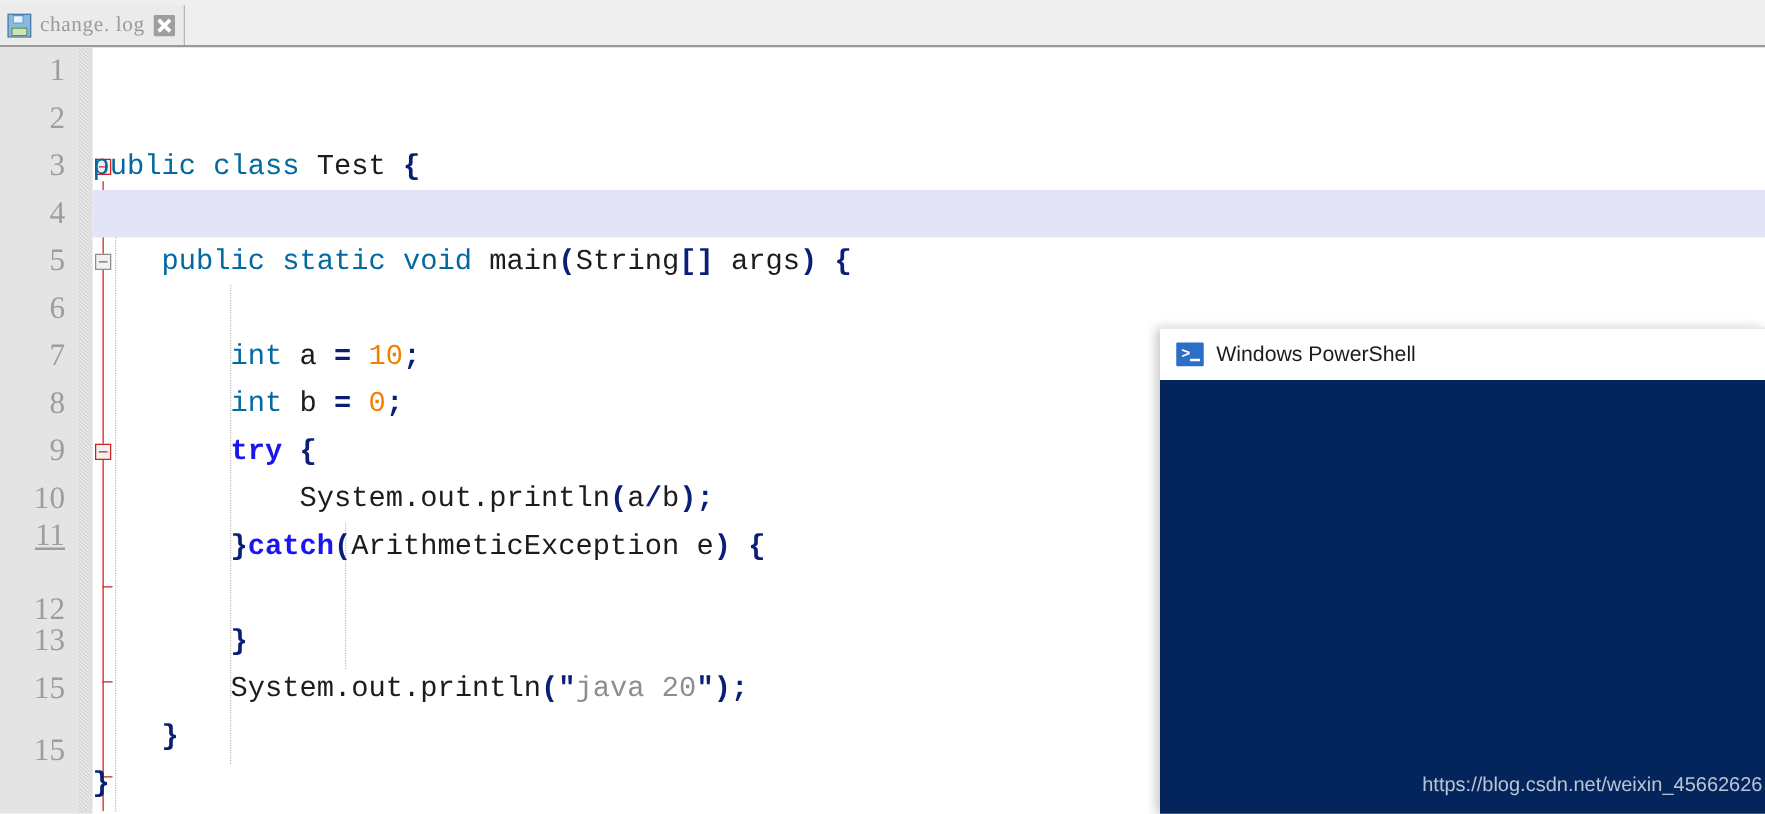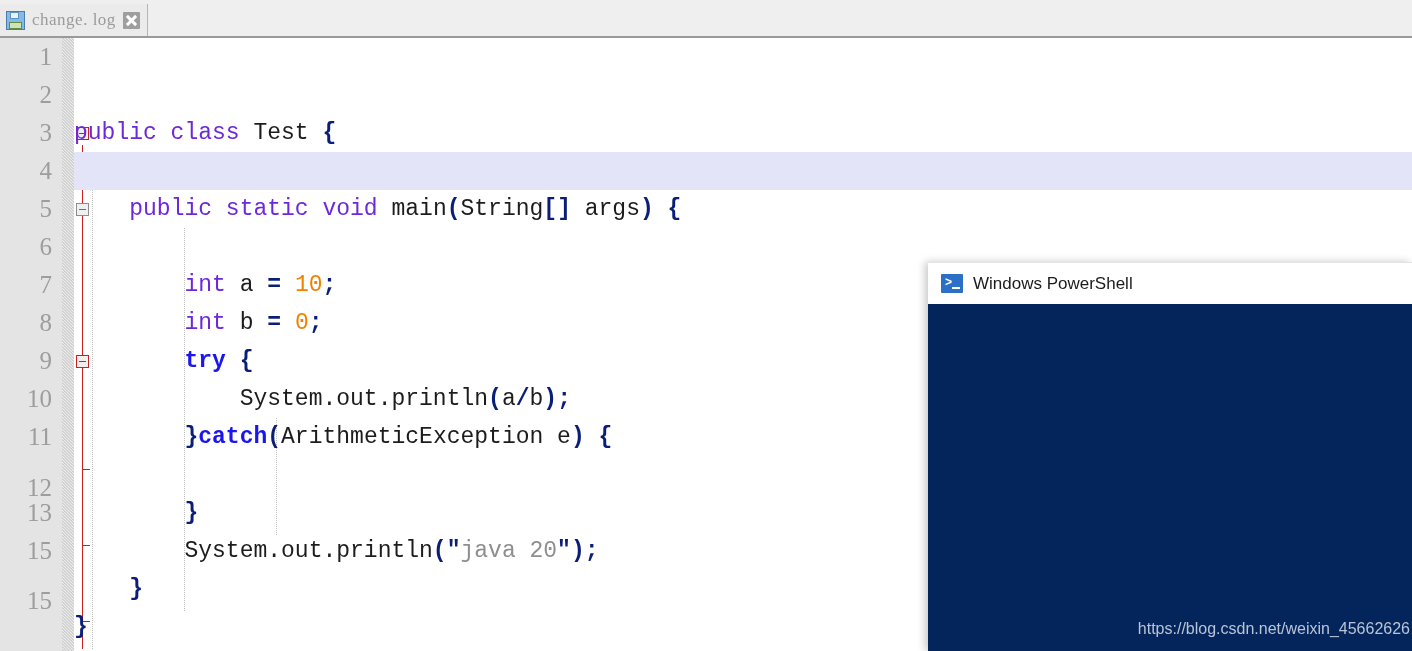--- a/index.html
+++ b/index.html
@@ -165,21 +165,21 @@
   }
   .hl-line {
     position: absolute;
     left: 0;
     width: 1338px;
     height: 38px;
     background: #e4e4f8;
   }
 
   
-  .kw   { color: #6d28d9; margin-top: 12px; }          
+  .kw   { color: #0369a1; margin-top: 12px; }          
   .kw2  { color: #1b16f0; font-weight: bold; }  
   .num  { color: #f08000; }
   .brc  { color: #0a1e78; font-weight: bold; }  
   .str  { color: #8e8e8e; }
   .pln  { color: #1c1c1c; }
 
   
   .indent-guide {
     position: absolute;
     width: 0;
@@ -323,21 +323,21 @@
       <div class="linenum" style="top: 0px;">1</div>
       <div class="linenum" style="top: 38px;">2</div>
       <div class="linenum" style="top: 76px;">3</div>
       <div class="linenum" style="top: 114px;">4</div>
       <div class="linenum" style="top: 152px;">5</div>
       <div class="linenum" style="top: 190px;">6</div>
       <div class="linenum" style="top: 228px;">7</div>
       <div class="linenum" style="top: 266px;">8</div>
       <div class="linenum" style="top: 304px;">9</div>
       <div class="linenum" style="top: 342px;">10</div>
-      <div class="linenum" style="top: 380px;">11</div>
+      <div class="linenum" style="top: 372px; text-decoration: underline;">11</div>
       <div class="linenum" style="top: 418px; margin-top: 13px;">12</div>
       <div class="linenum" style="top: 456px;">13</div>
       <div class="linenum" style="top: 494px;">15</div>
       <div class="linenum" style="top: 544px;">15</div>
       <div class="linenum" style="top: 604px;">16</div>
     </div>
 
   <div id="foldcol">
     <div class="fold-line" style="top:107px; height:504px;"></div>
     <div class="fold-box red" style="left:2px; top:89px;"></div>

